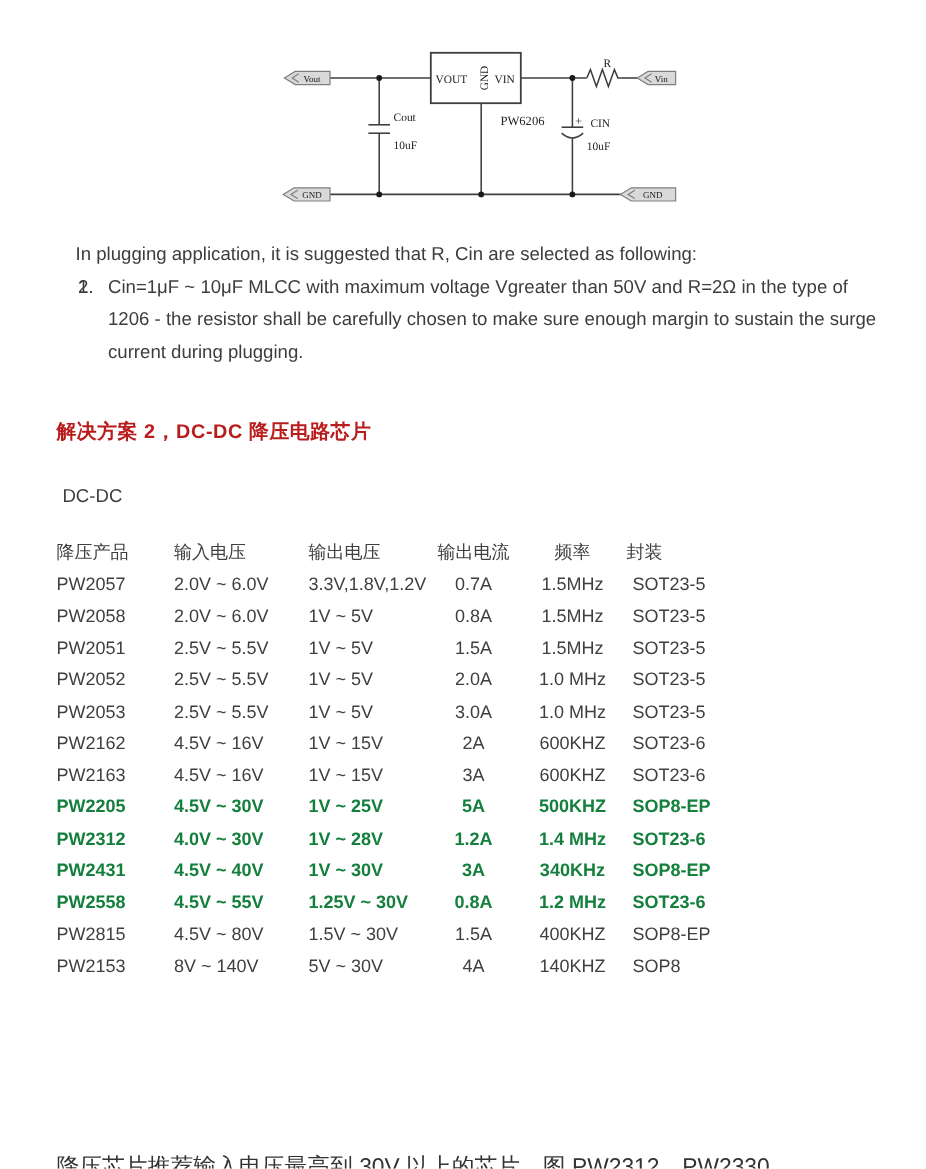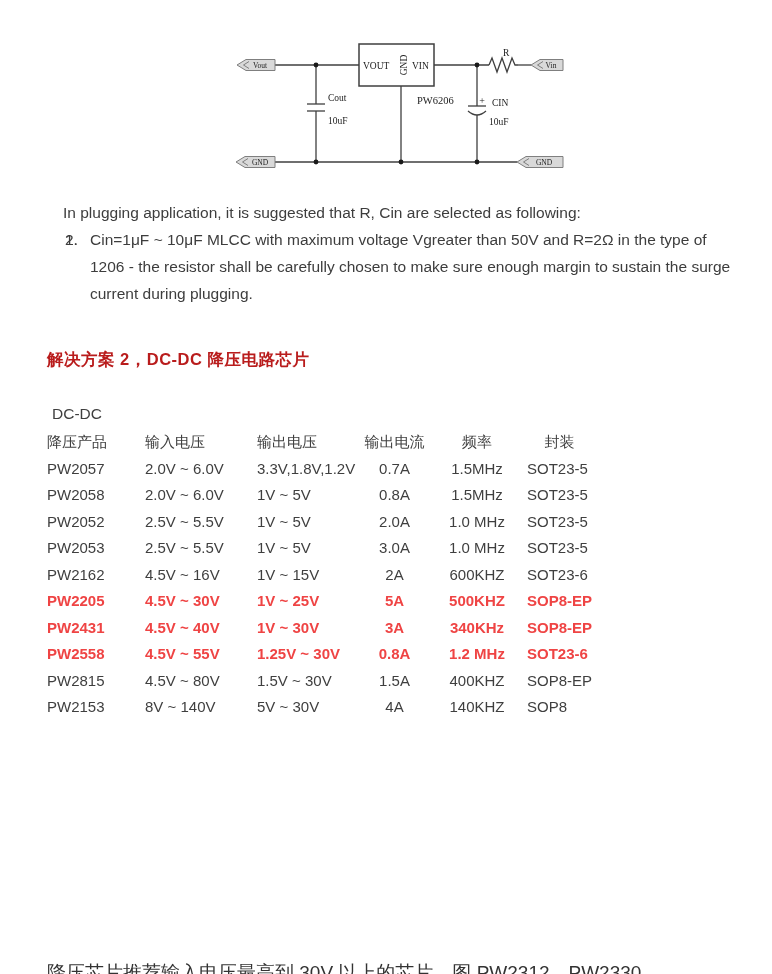--- a/index.html
+++ b/index.html
@@ -17,30 +17,30 @@
   .list-num{position:absolute;left:2px;top:0;}
 
   
   .section-heading{position:absolute;left:47px;top:349px;
         font-size:16.5px;font-weight:bold;color:#b91c1c;letter-spacing:.5px;}
 
   
   .table-title{position:absolute;left:52px;top:405px;font-size:15.5px;color:#3f3f3f;}
   .table-wrap{position:absolute;left:47px;top:429px;}
   table{border-collapse:collapse;table-layout:fixed;width:550px;
-        font-size:15px;color:#3f3f3f;}
+        font-size:15px;color:#3f3f3f;margin-top:19px;}
   th,td{font-weight:normal;padding:0;height:26.5px;line-height:26.5px;
         white-space:nowrap;text-align:left;vertical-align:middle;overflow:visible;}
   col.c1{width:98px}col.c2{width:112px}col.c3{width:100px}
   col.c4{width:75px}col.c5{width:90px}col.c6{width:75px}
   th:nth-child(4),td:nth-child(4),
   th:nth-child(5),td:nth-child(5){text-align:center;}
-  th:nth-child(6){text-align:center;}
+  th:nth-child(6){text-align:left;}
   td:nth-child(6){padding-left:5px;}
-  tr.hl td{color:#ef4444;font-weight:bold;}
+  tr.hl td{color:#15803d;font-weight:bold;}
 
   
   .footer-note{position:absolute;left:47px;top:926px;width:660px;
         font-size:19px;line-height:22px;color:#333;margin-top:36px;}
 </style>
 </head>
 <body>
 
 <div class="page">
 
@@ -148,52 +148,76 @@
           </tr>
           <tr>
             <td>PW2058</td>
             <td>2.0V ~ 6.0V</td>
             <td>1V ~ 5V</td>
             <td>0.8A</td>
             <td>1.5MHz</td>
             <td>SOT23-5</td>
           </tr>
           <tr>
+            <td>PW2051</td>
+            <td>2.5V ~ 5.5V</td>
+            <td>1V ~ 5V</td>
+            <td>1.5A</td>
+            <td>1.5MHz</td>
+            <td>SOT23-5</td>
+          </tr>
+          <tr>
             <td>PW2052</td>
             <td>2.5V ~ 5.5V</td>
             <td>1V ~ 5V</td>
             <td>2.0A</td>
             <td>1.0 MHz</td>
             <td>SOT23-5</td>
           </tr>
           <tr>
             <td>PW2053</td>
             <td>2.5V ~ 5.5V</td>
             <td>1V ~ 5V</td>
             <td>3.0A</td>
             <td>1.0 MHz</td>
             <td>SOT23-5</td>
           </tr>
           <tr>
             <td>PW2162</td>
             <td>4.5V ~ 16V</td>
             <td>1V ~ 15V</td>
             <td>2A</td>
+            <td>600KHZ</td>
+            <td>SOT23-6</td>
+          </tr>
+          <tr>
+            <td>PW2163</td>
+            <td>4.5V ~ 16V</td>
+            <td>1V ~ 15V</td>
+            <td>3A</td>
             <td>600KHZ</td>
             <td>SOT23-6</td>
           </tr>
           <tr class="hl">
             <td>PW2205</td>
             <td>4.5V ~ 30V</td>
             <td>1V ~ 25V</td>
             <td>5A</td>
             <td>500KHZ</td>
             <td>SOP8-EP</td>
           </tr>
           <tr class="hl">
+            <td>PW2312</td>
+            <td>4.0V ~ 30V</td>
+            <td>1V ~ 28V</td>
+            <td>1.2A</td>
+            <td>1.4 MHz</td>
+            <td>SOT23-6</td>
+          </tr>
+          <tr class="hl">
             <td>PW2431</td>
             <td>4.5V ~ 40V</td>
             <td>1V ~ 30V</td>
             <td>3A</td>
             <td>340KHz</td>
             <td>SOP8-EP</td>
           </tr>
           <tr class="hl">
             <td>PW2558</td>
             <td>4.5V ~ 55V</td>

